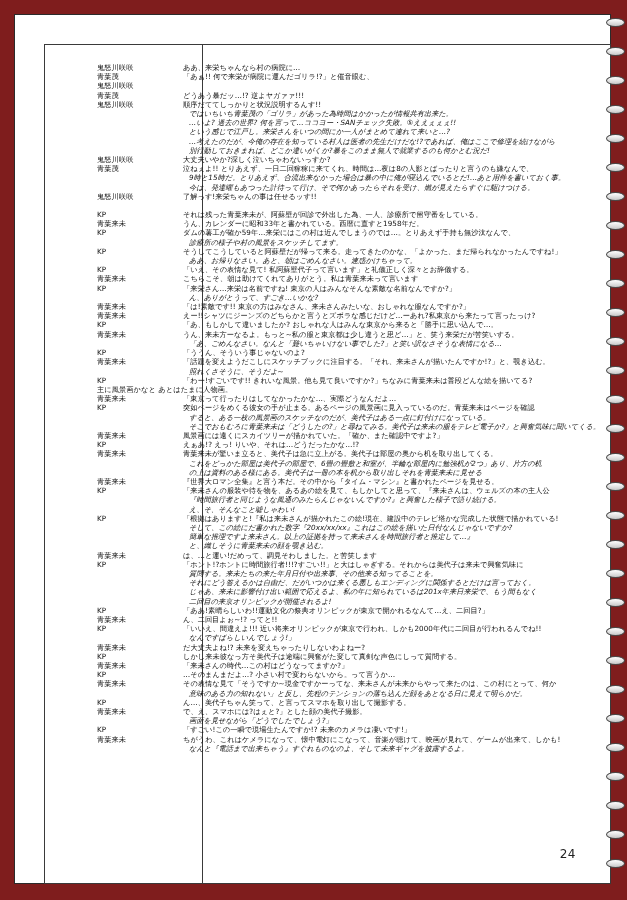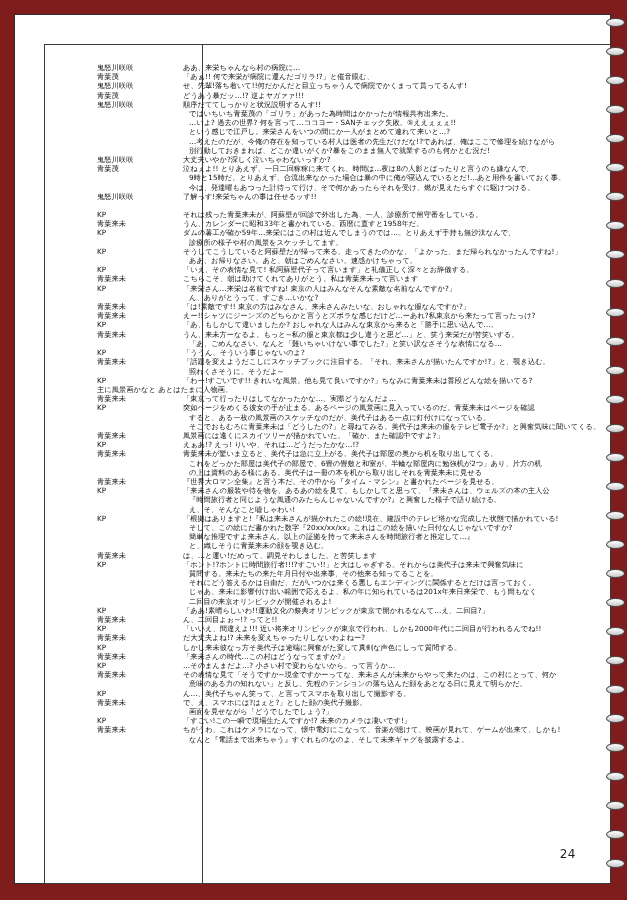--- a/index.html
+++ b/index.html
@@ -100,20 +100,21 @@
     box-sizing: border-box;
     font-size: 7.2px;
     line-height: 9.2px;
     color: #111111;
     text-align: left;
     letter-spacing: 0.05px;
     word-break: break-all;
   }
   .dialogue.indent {
     padding-left: 16px;
+    font-style: italic;
   }
   .gap-md { height: 9px; }
   
   .page-number {
     position: absolute;
     right: 34px;
     bottom: 22px;
     font-size: 12px;
     color: #222222;
     letter-spacing: 0.5px;
@@ -132,21 +133,20 @@
           <div class="line">
             <div class="speaker">鬼怒川咲咲</div>
             <div class="dialogue">ああ、来栄ちゃんなら村の病院に…</div>
           </div>
           <div class="line">
             <div class="speaker">青葉茂</div>
             <div class="dialogue">「あぁ!! 何で来栄が病院に運んだゴリラ!?」と催音眼む、</div>
           </div>
           <div class="line">
             <div class="speaker">鬼怒川咲咲</div>
-            <div class="dialogue">せ、先輩!落ち着いて!!何だかんだと目立っちゃうんで病院でかくまって貰ってるんす!</div>
           </div>
           <div class="line">
             <div class="speaker">青葉茂</div>
             <div class="dialogue">どうあう暴だッ…!? 逆よヤガァァ!!!</div>
           </div>
           <div class="line">
             <div class="speaker">鬼怒川咲咲</div>
             <div class="dialogue">順序だててしっかりと状況説明するんす!!</div>
           </div>
           <div class="line">
@@ -366,20 +366,24 @@
             <div class="speaker">KP</div>
             <div class="dialogue">「ああ!素晴らしいわ!!運動文化の祭典オリンピックが東京で開かれるなんて…え、二回目?」</div>
           </div>
           <div class="line">
             <div class="speaker">青葉来未</div>
             <div class="dialogue">ん、二回目よぉ~!? ってと!!</div>
           </div>
           <div class="line">
             <div class="speaker">KP</div>
             <div class="dialogue">「いいえ、間違えよ!!! 近い将来オリンピックが東京で行われ、しかも2000年代に二回目が行われるんでね!!</div>
+          </div>
+          <div class="line">
+            <div class="speaker"></div>
+            <div class="dialogue indent">なんですばらしいんでしょう!」</div>
           </div>
           <div class="line">
             <div class="speaker">青葉来未</div>
             <div class="dialogue">だ大丈夫よね!? 未来を変えちゃったりしないわよねー?</div>
           </div>
           <div class="line">
             <div class="speaker">KP</div>
             <div class="dialogue">しかし来未彼なっ方そ美代子は途端に興奮がた変して真剣な声色にしって質問する。</div>
           </div>
           <div class="line">

